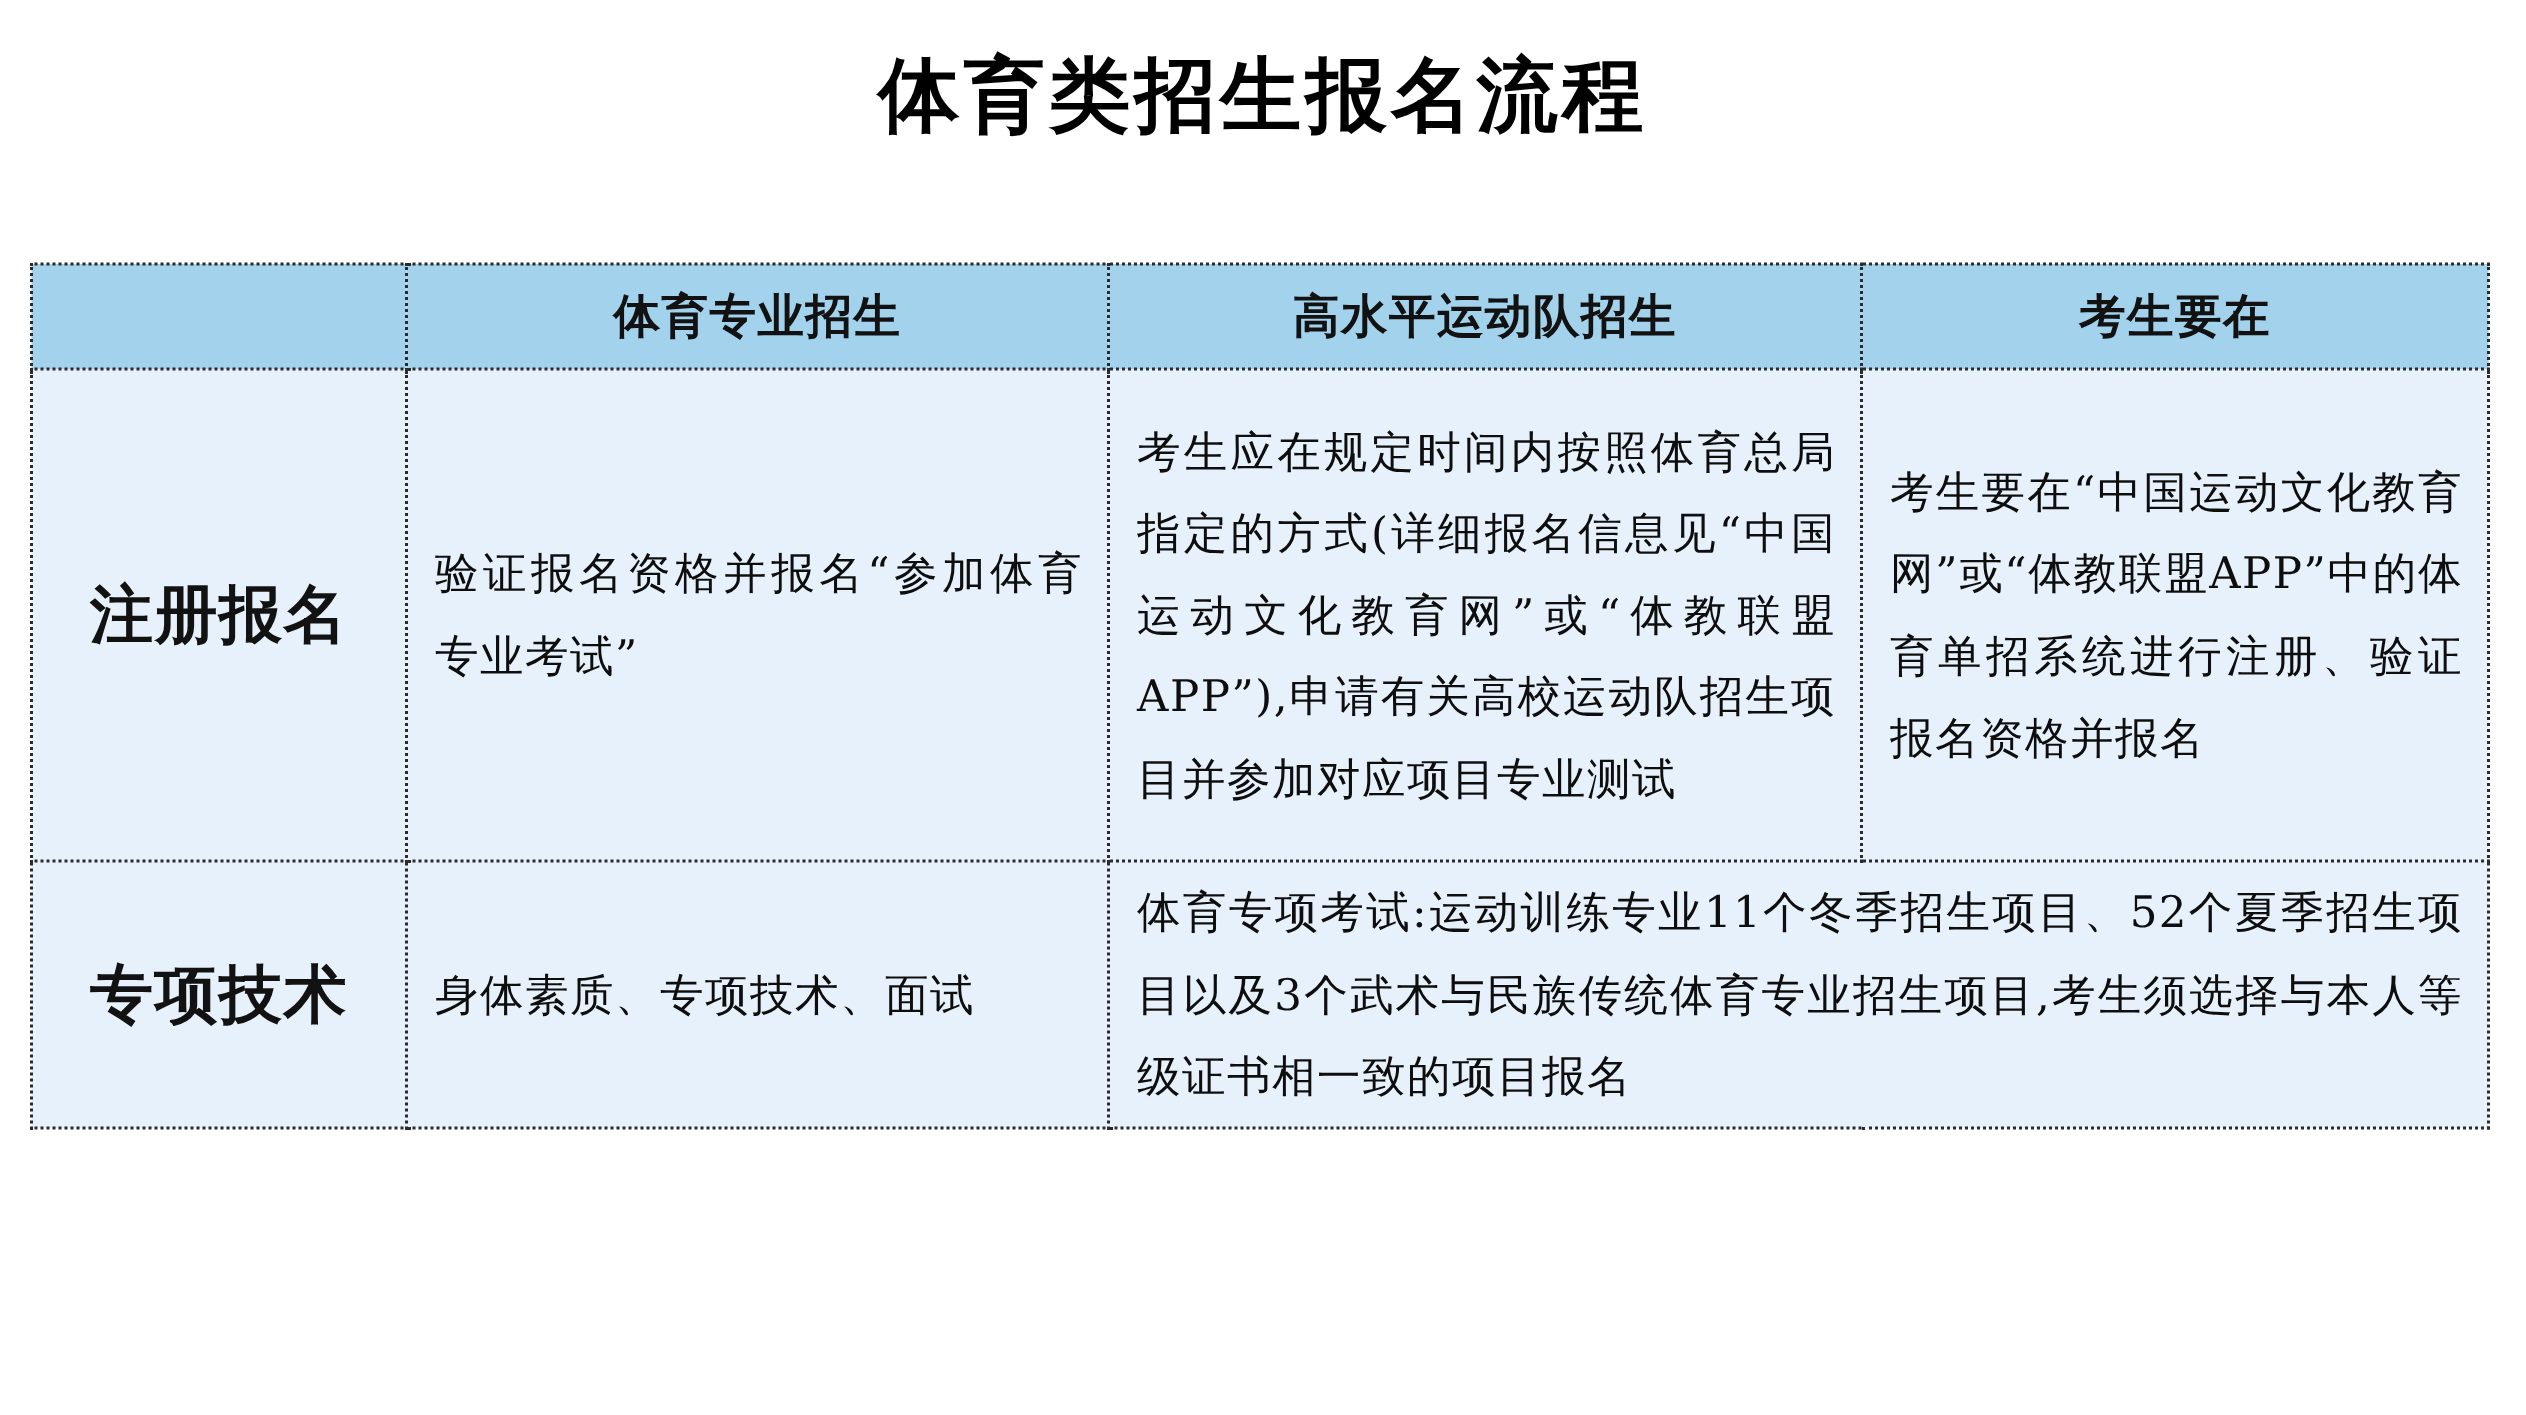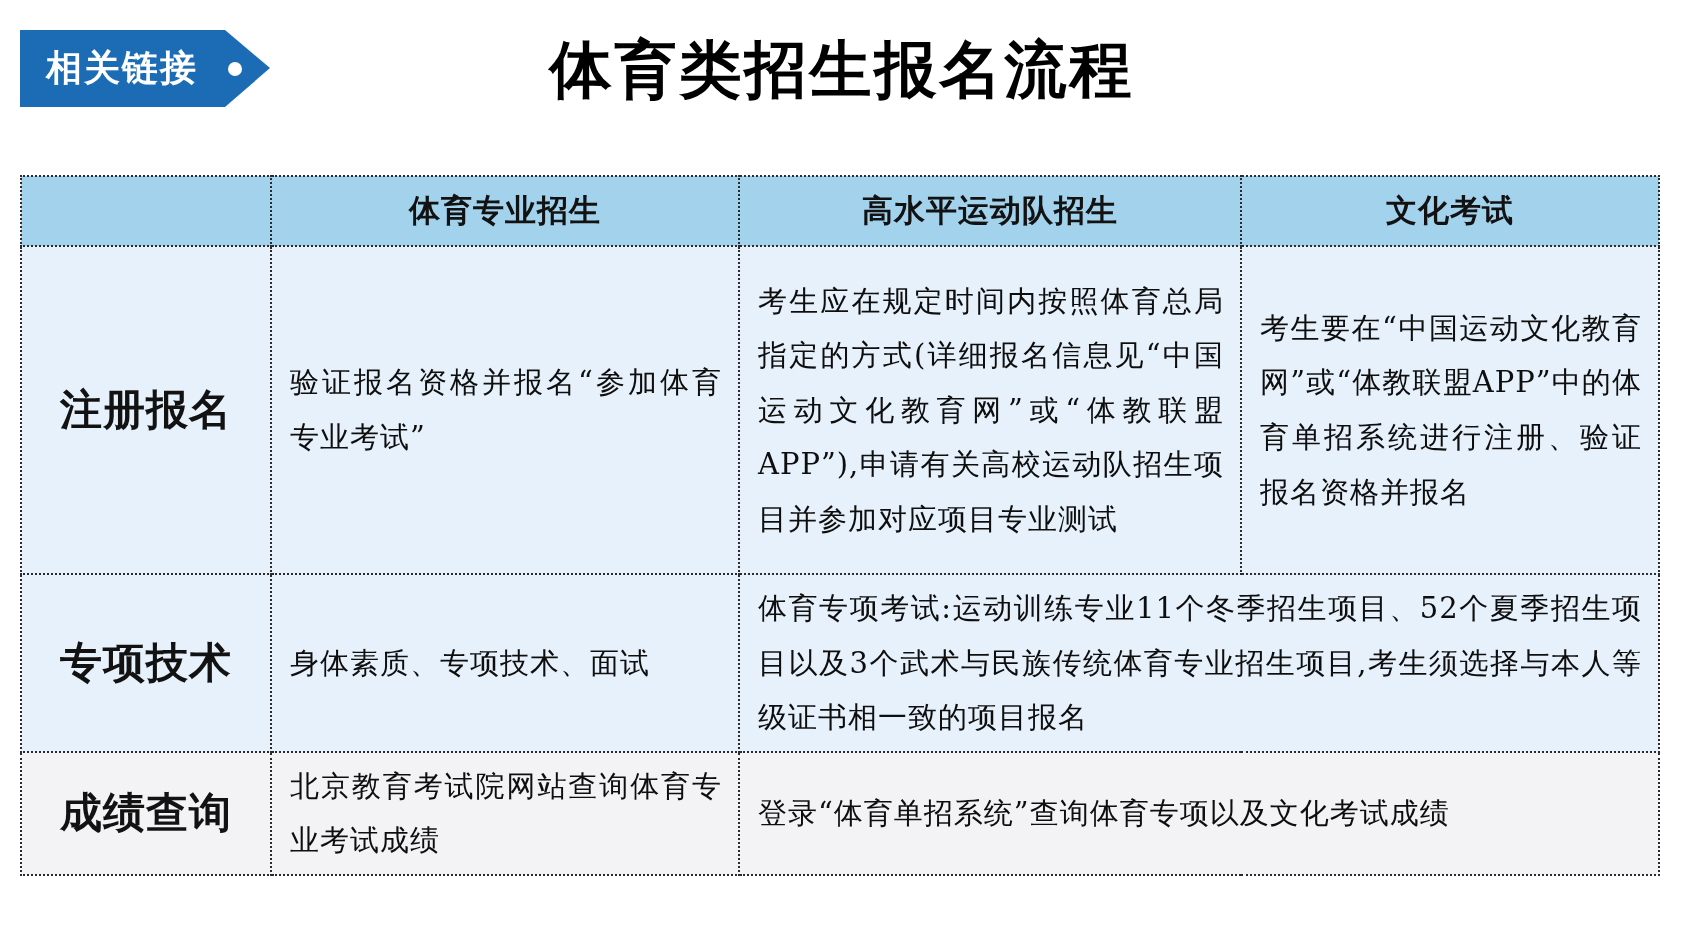--- a/index.html
+++ b/index.html
@@ -43,21 +43,21 @@
     width: 14px; height: 14px;
     border-radius: 50%;
     background: #ffffff;
   }
   .page-title {
     position: absolute;
     left: 0; right: 0; top: 28px;
     text-align: center;
     font-family: "DejaVu Serif", "Liberation Serif", serif;
     font-weight: 900;
-    font-size: 62px;
+    font-size: 54px;
     letter-spacing: 3px;
     color: #000000;
   }
 
   
   table.flow {
     position: absolute;
     left: 20px; top: 175px;
     width: 1638px;
     table-layout: fixed;
@@ -104,57 +104,48 @@
   tr.r-register > * { height: 328px; }
   tr.r-culture  > * { height: 64px; }
   tr.r-sports   > * { height: 168px; }
   tr.r-score    > * { height: 117px; }
 </style>
 </head>
 <body>
 
 <div class="page">
 
-  <div class="badge">
-    <span class="badge-label">相关链接</span>
-    <span class="dot"></span>
-  </div>
 
   <h1 class="page-title">体育类招生报名流程</h1>
 
   <table class="flow">
     <colgroup>
       <col class="c1">
         <col class="c2">
         <col class="c3">
         <col class="c4">
     </colgroup>
     <tbody>
       <tr class="head-row">
         <th></th>
         <th>体育专业招生</th>
         <th>高水平运动队招生</th>
-        <th>文化考试</th>
+        <th>考生要在</th>
       </tr>
 
       <tr class="row-blue r-register">
         <th class="row-label">注册报名</th>
         <td class="kai">验证报名资格并报名“参加体育专业考试”</td>
         <td class="kai">考生应在规定时间内按照体育总局指定的方式(详细报名信息见“中国运动文化教育网”或“体教联盟APP”),申请有关高校运动队招生项目并参加对应项目专业测试</td>
         <td class="kai">考生要在“中国运动文化教育网”或“体教联盟APP”中的体育单招系统进行注册、验证报名资格并报名</td>
       </tr>
 
 
       <tr class="row-blue r-sports">
         <th class="row-label">专项技术</th>
         <td class="kai">身体素质、专项技术、面试</td>
         <td class="kai" colspan="2">体育专项考试:运动训练专业11个冬季招生项目、52个夏季招生项目以及3个武术与民族传统体育专业招生项目,考生须选择与本人等级证书相一致的项目报名</td>
       </tr>
 
-      <tr class="row-white r-score">
-        <th class="row-label">成绩查询</th>
-        <td class="kai">北京教育考试院网站查询体育专业考试成绩</td>
-        <td class="kai" colspan="2">登录“体育单招系统”查询体育专项以及文化考试成绩</td>
-      </tr>
     </tbody>
   </table>
 
 </div>
 
 </body></html>

